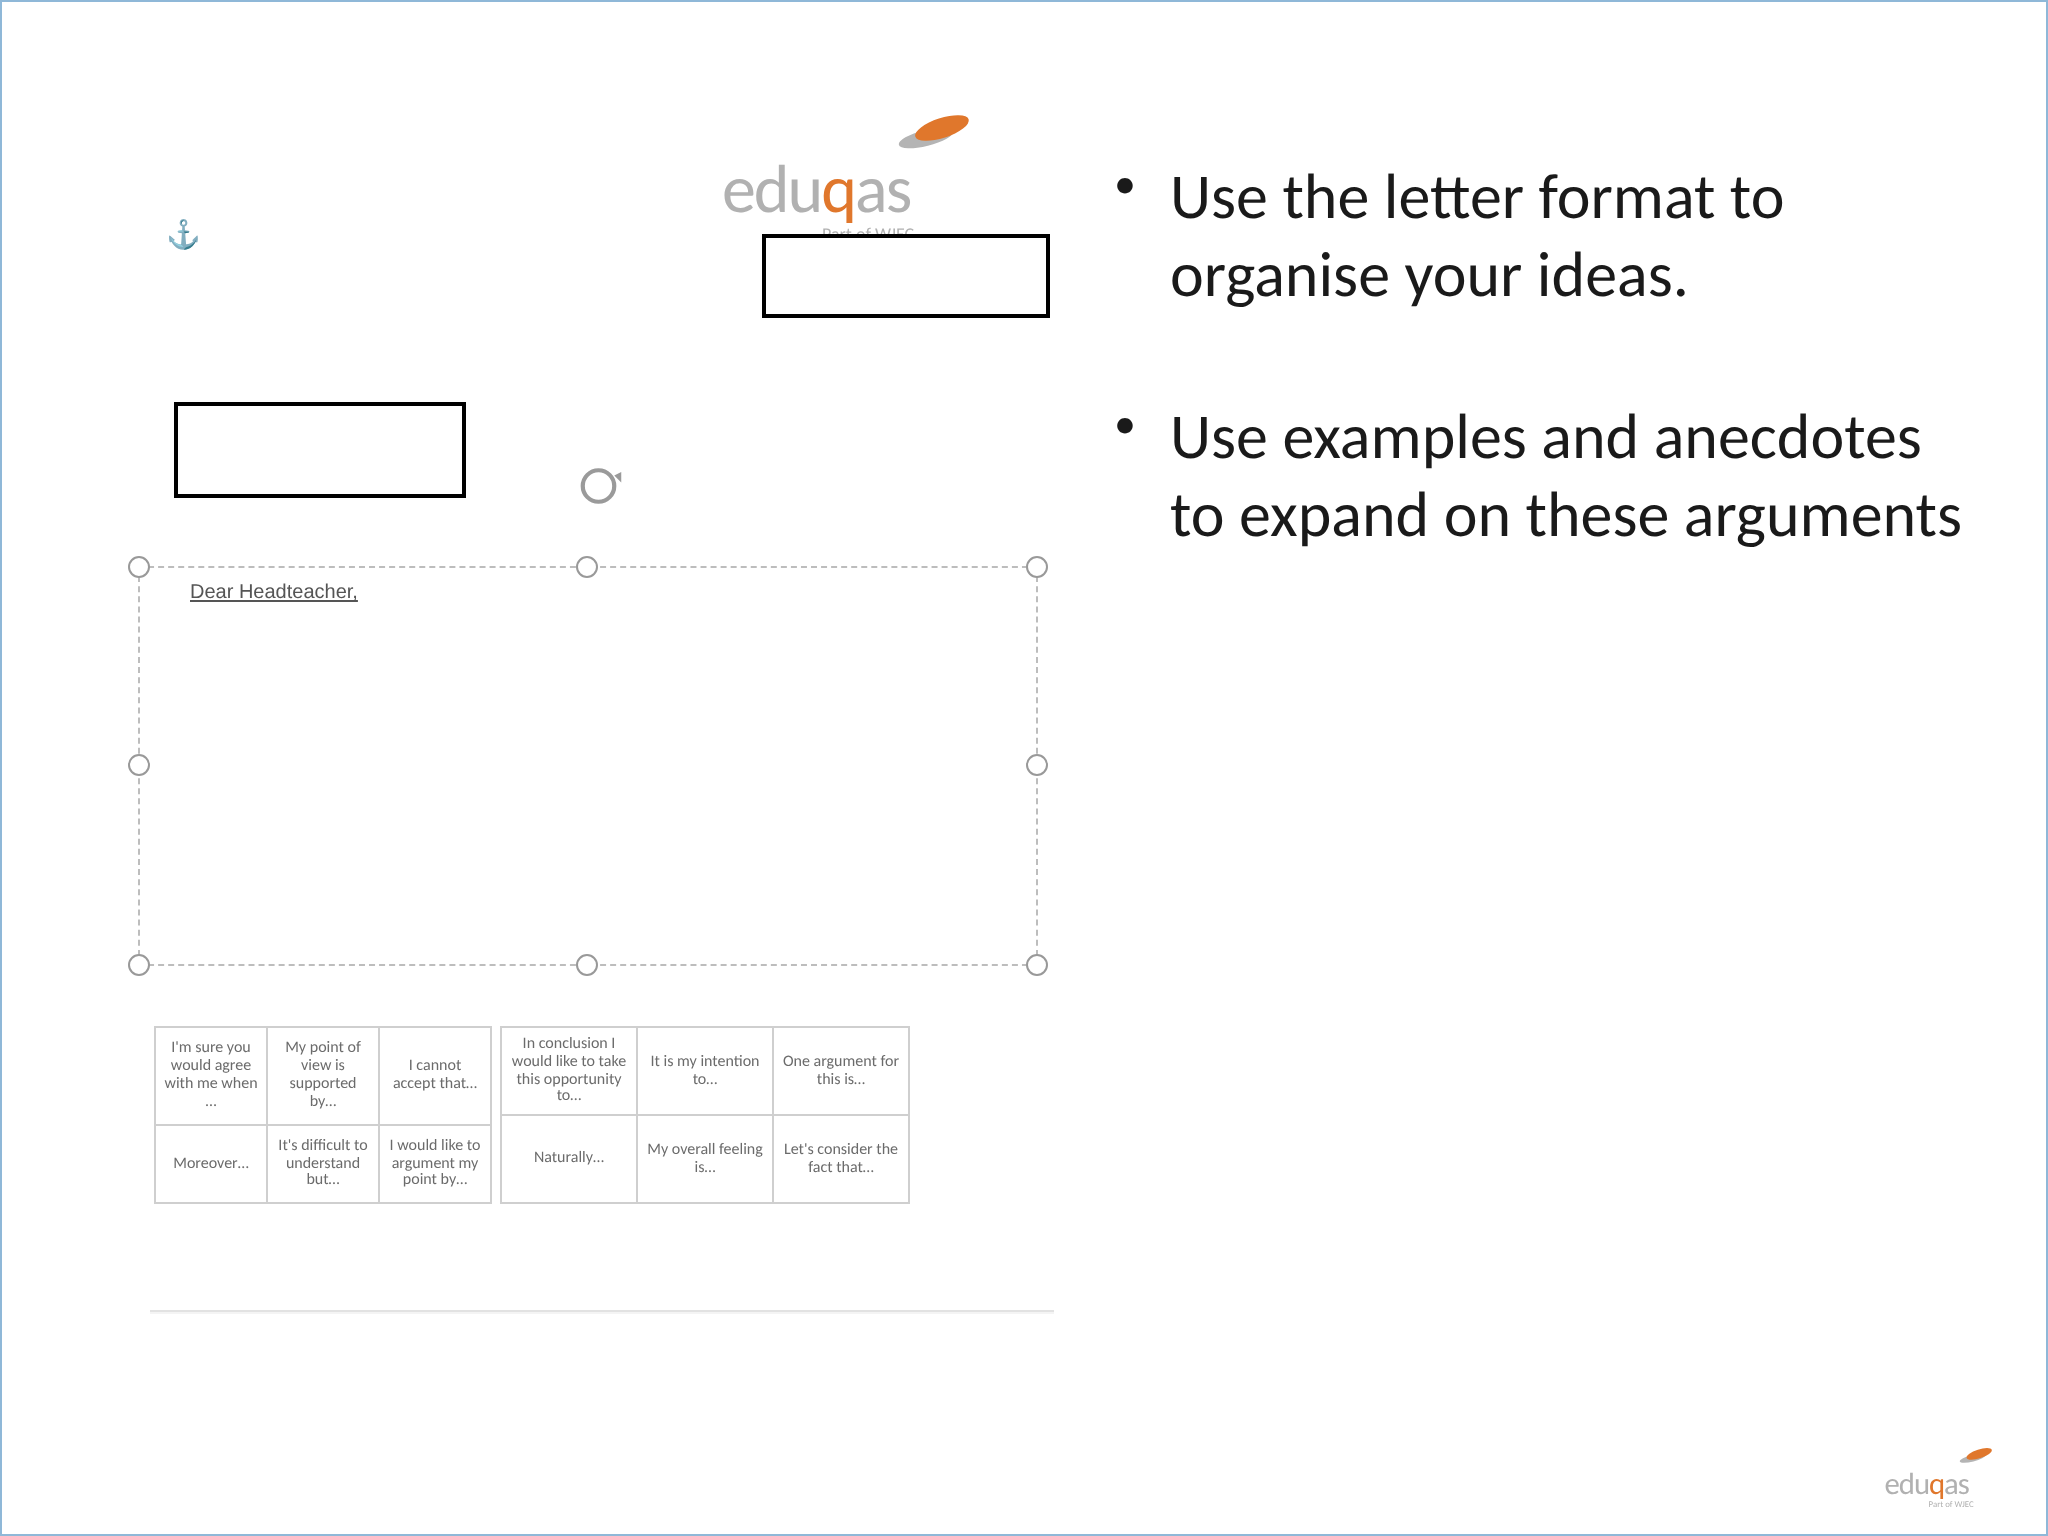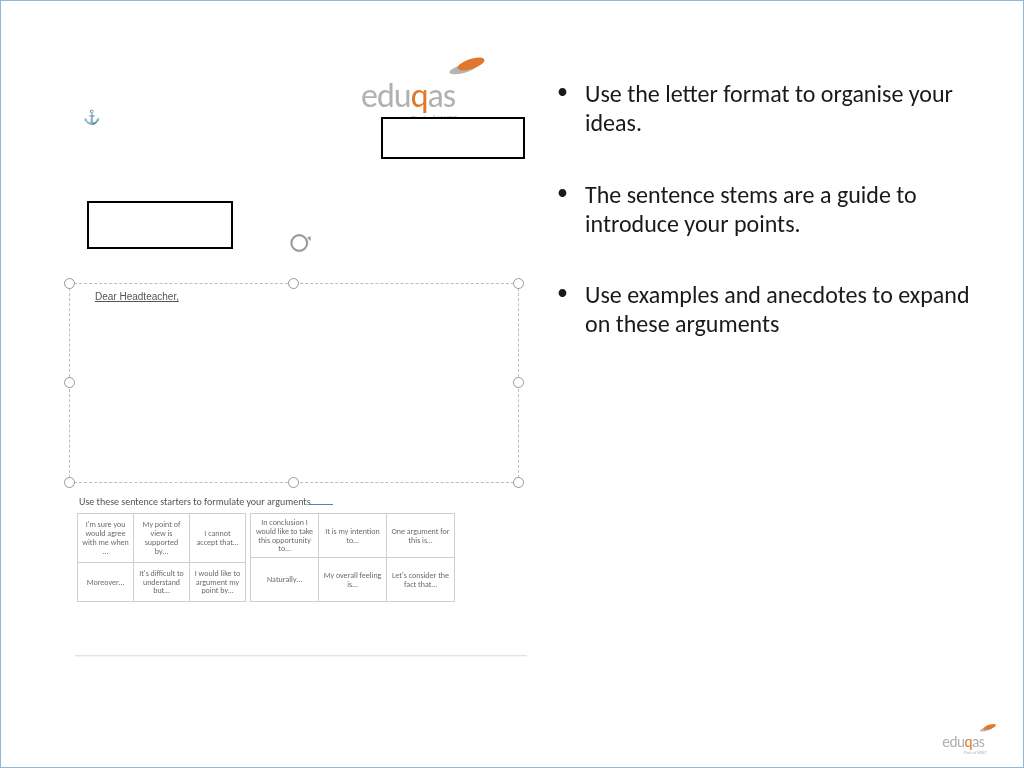--- a/index.html
+++ b/index.html
@@ -104,21 +104,21 @@
     width: 452px; height: 0;
     border-top: 1px solid #e2e2e2;
     box-shadow: 0 1px 0 #f4f4f4;
   }
 
   
   .bullets {
     position: absolute;
     left: 542px; top: 78px;
     width: 440px;
-    font-size: 24px; color: #1a1a1a;
+    font-size: 32px; color: #1a1a1a;
     line-height: 1.22;
   }
   .bullets ul { list-style: none; }
   .bullets li { position: relative; padding-left: 42px; margin-bottom: 42px; }
   .bullets li::before {
     content: "•"; position: absolute; left: 14px; top: 0;
     font-size: 22px;
   }
 
   
@@ -169,23 +169,20 @@
       <div class="sel-handle h-tr"></div>
       <div class="sel-handle h-ml"></div>
       <div class="sel-handle h-mr"></div>
       <div class="sel-handle h-bl"></div>
       <div class="sel-handle h-bm"></div>
       <div class="sel-handle h-br"></div>
     </div>
 
     <div class="dear">Dear Headteacher,</div>
 
-    <div class="starters-line">
-      <span>Use these sentence starters to formulate your arguments</span><span class="squiggle"></span>
-    </div>
 
     <div class="starter-tables">
       <table class="starters t1">
         <tbody>
             <tr>
               <td>I'm sure you would agree with me when …</td>
               <td>My point of view is supported by…</td>
               <td>I cannot accept that…</td>
             </tr>
         <tr>
@@ -210,21 +207,20 @@
       </tbody>
         </table>
     </div>
 
     <div class="rule"></div>
   </div>
 
   <div class="bullets">
     <ul>
       <li>Use the letter format to organise your ideas.</li>
-      <li>The sentence stems are a guide to introduce your points.</li>
       <li>Use examples and anecdotes to expand on these arguments</li>
     </ul>
   </div>
 
   <div class="logo-br">
     <div class="swoosh">
         <div class="s2"></div>
         <div class="s1"></div>
       </div>
     <div class="word"><span>edu</span><span class="q">q</span><span>as</span></div>

